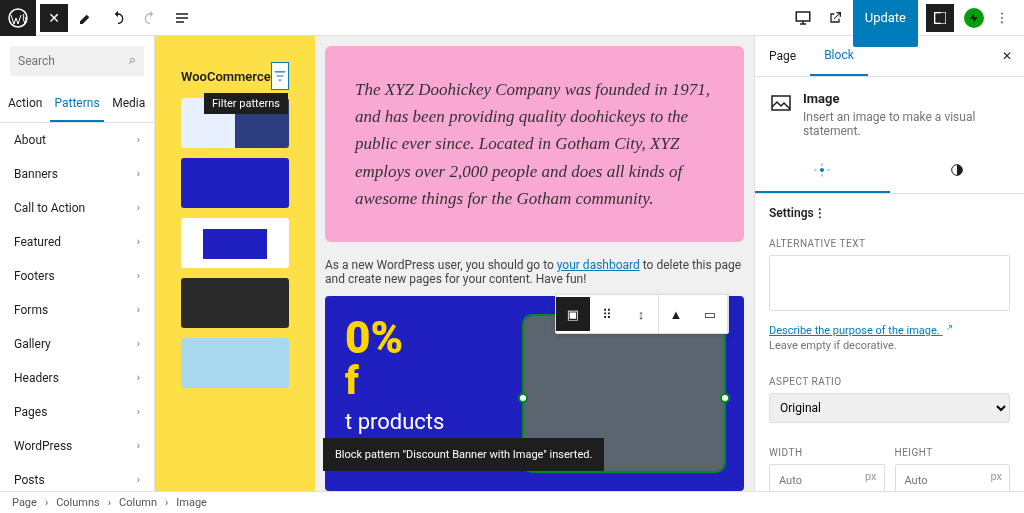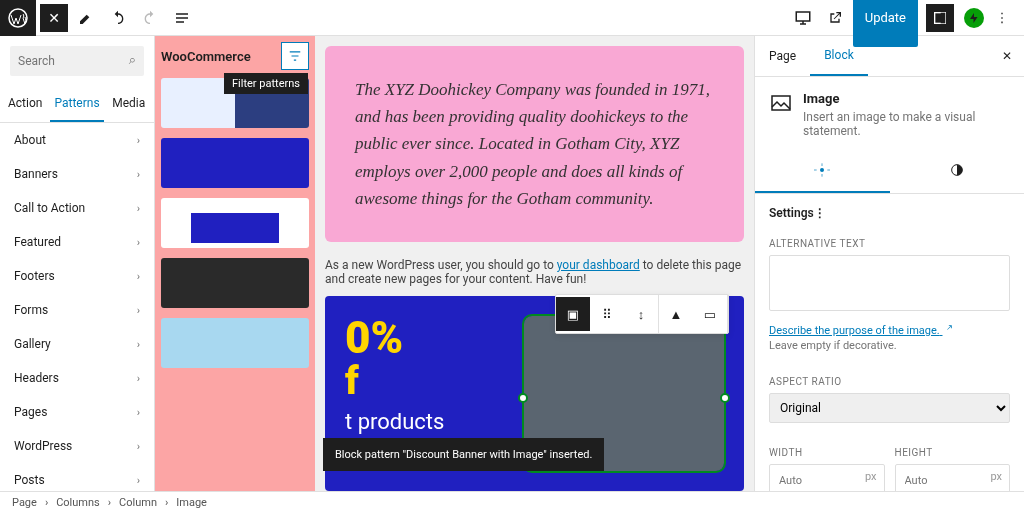--- a/index.html
+++ b/index.html
@@ -14,23 +14,23 @@
 .jp{width:20px;height:20px;border-radius:50%;background:#069e08;display:flex;align-items:center;justify-content:center;margin-left:6px}
 .main{display:flex;height:calc(100% - 58px)}
 .left-panel{width:155px;border-right:1px solid #e0e0e0;display:flex;flex-direction:column}
 .search-box{padding:10px;position:relative}
 .search-box input{width:100%;border:none;background:#f0f0f0;padding:8px 30px 8px 8px;border-radius:2px;font-size:12px}
 .search-box .sicon{position:absolute;right:18px;top:16px;color:#757575}
 .tabs{display:flex;border-bottom:1px solid #e0e0e0}
 .tabs div{flex:1;text-align:center;padding:10px 4px;font-size:12px;cursor:pointer}
 .tabs .active{color:#007cba;border-bottom:2px solid #007cba}
 .catlist{flex:1;overflow-y:auto}
-.cat{display:flex;justify-content:space-between;align-items:center;padding:10px 14px;font-size:12px;cursor:pointer}
+.cat{display:flex;justify-content:space-between;align-items:flex-start;padding:10px 14px;font-size:12px;cursor:pointer}
 .cat .chev{color:#757575;font-size:11px}
-.mid-panel{width:160px;background:#fca5a5;padding:6px;position:relative}
+.mid-panel{width:160px;background:#fde047;padding:26px;position:relative}
 .mid-head{display:flex;justify-content:space-between;align-items:center;margin-bottom:8px}
 .mid-head h3{font-size:13px;font-weight:600}
 .filter-btn{width:28px;height:28px;border:1px solid #007cba;display:flex;align-items:center;justify-content:center;background:#fff;position:relative}
 .filter-tip{position:absolute;top:30px;right:0;background:#1e1e1e;color:#fff;font-size:11px;padding:4px 8px;white-space:nowrap;z-index:10}
 .pattern-thumb{width:100%;height:50px;background:#fff;border-radius:3px;margin-bottom:10px;overflow:hidden}
 .thumb1{background:linear-gradient(90deg,#e8f0ff 50%,#2c3e80 50%)}
 .thumb2{background:#2020c0}
 .thumb3{background:#fff}
 .thumb3 .inner{background:#2020c0;width:60%;height:60%;margin:10% auto}
 .thumb4{background:#2a2a2a}

